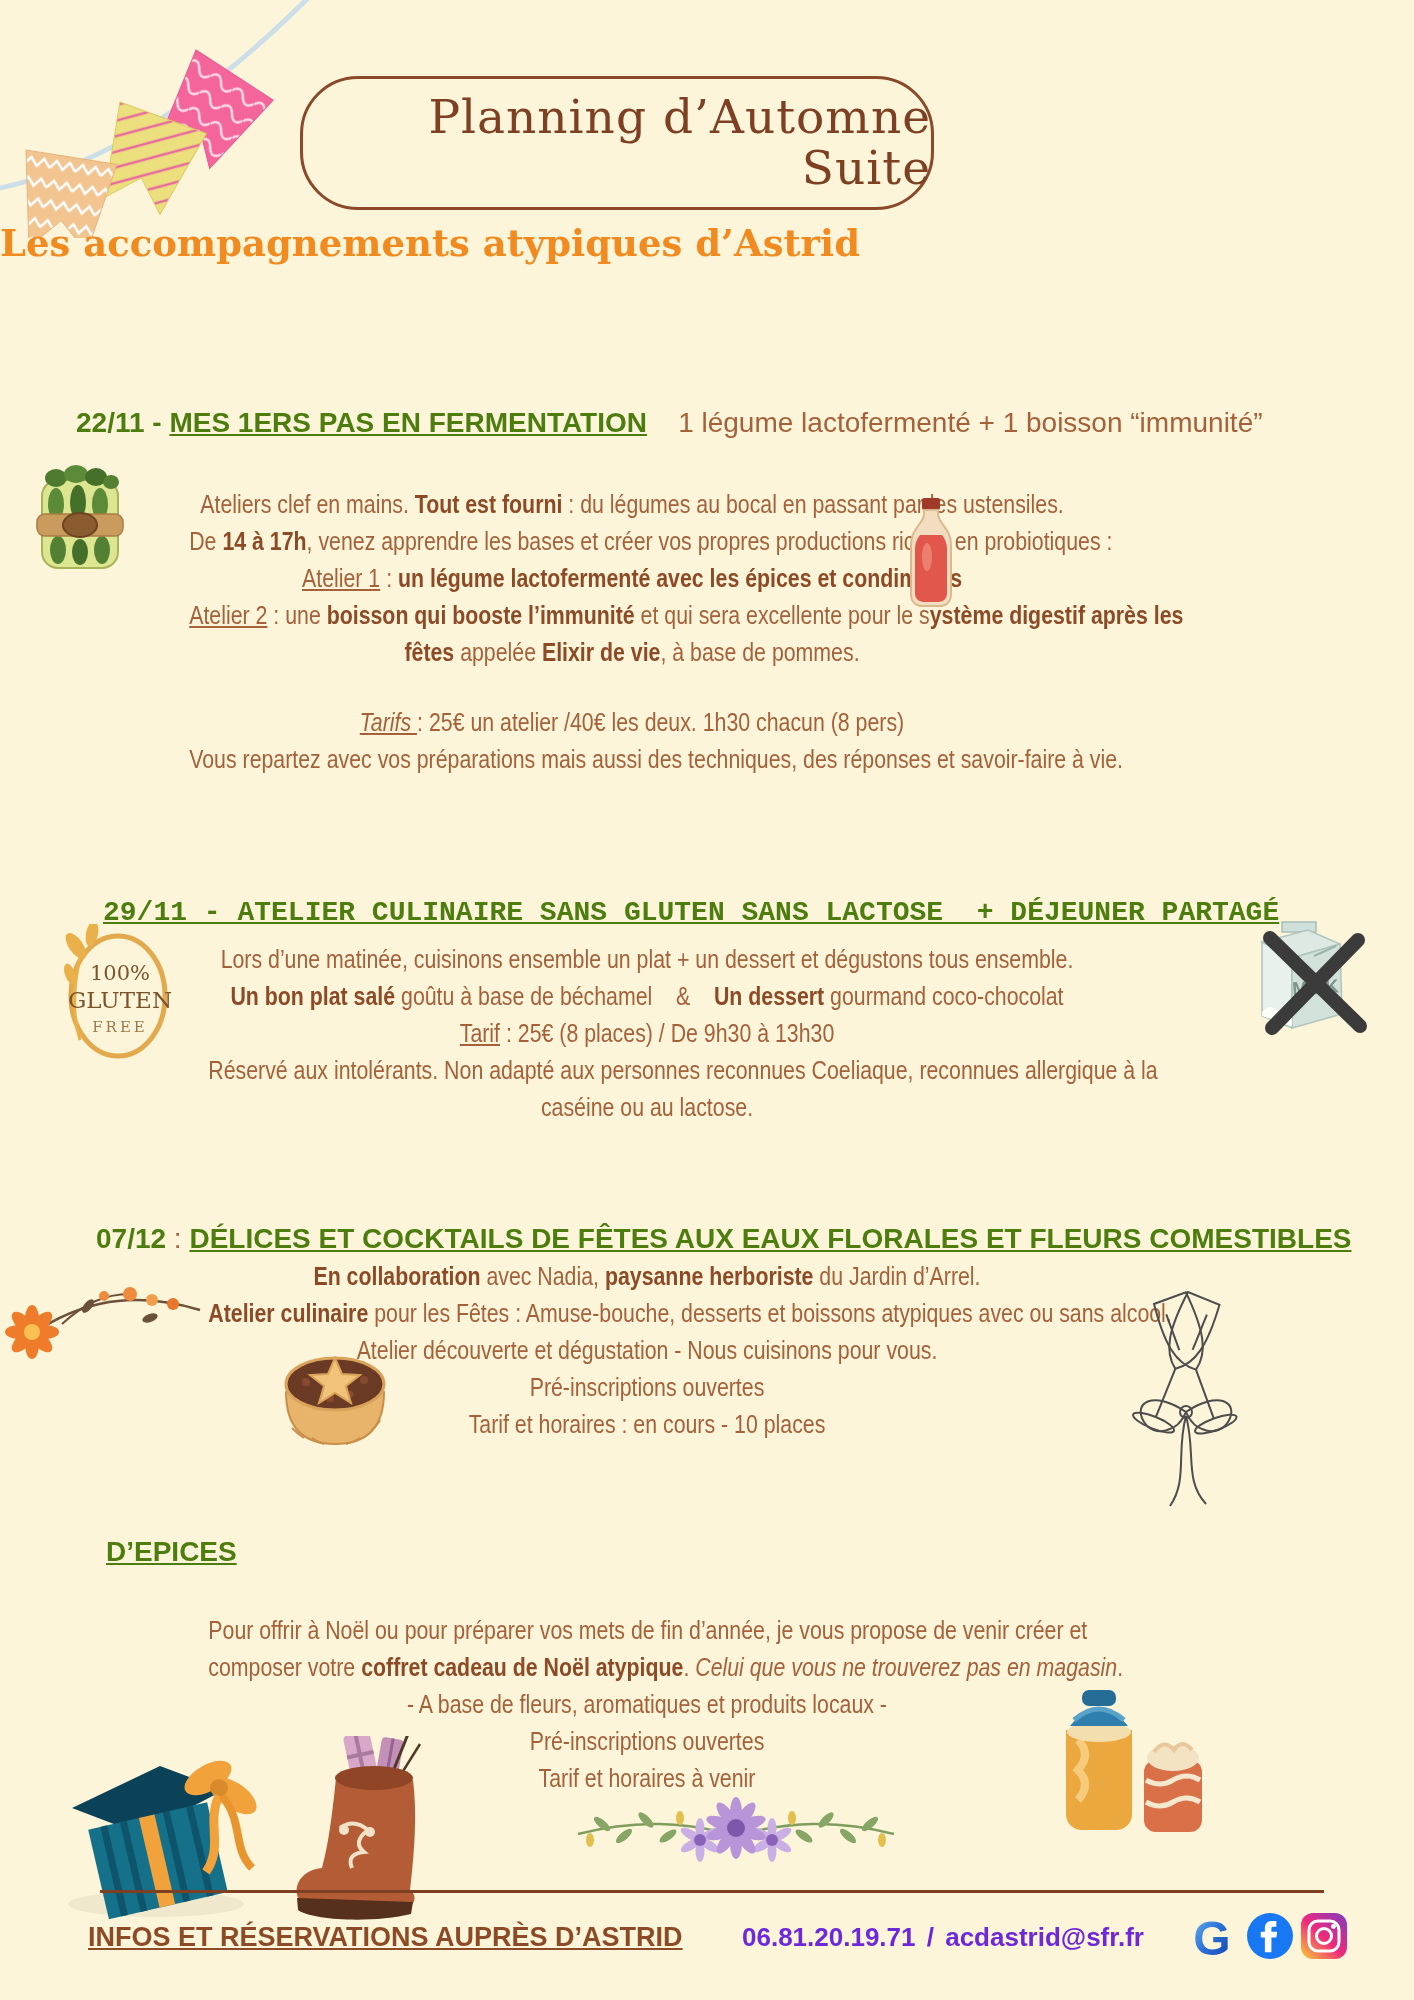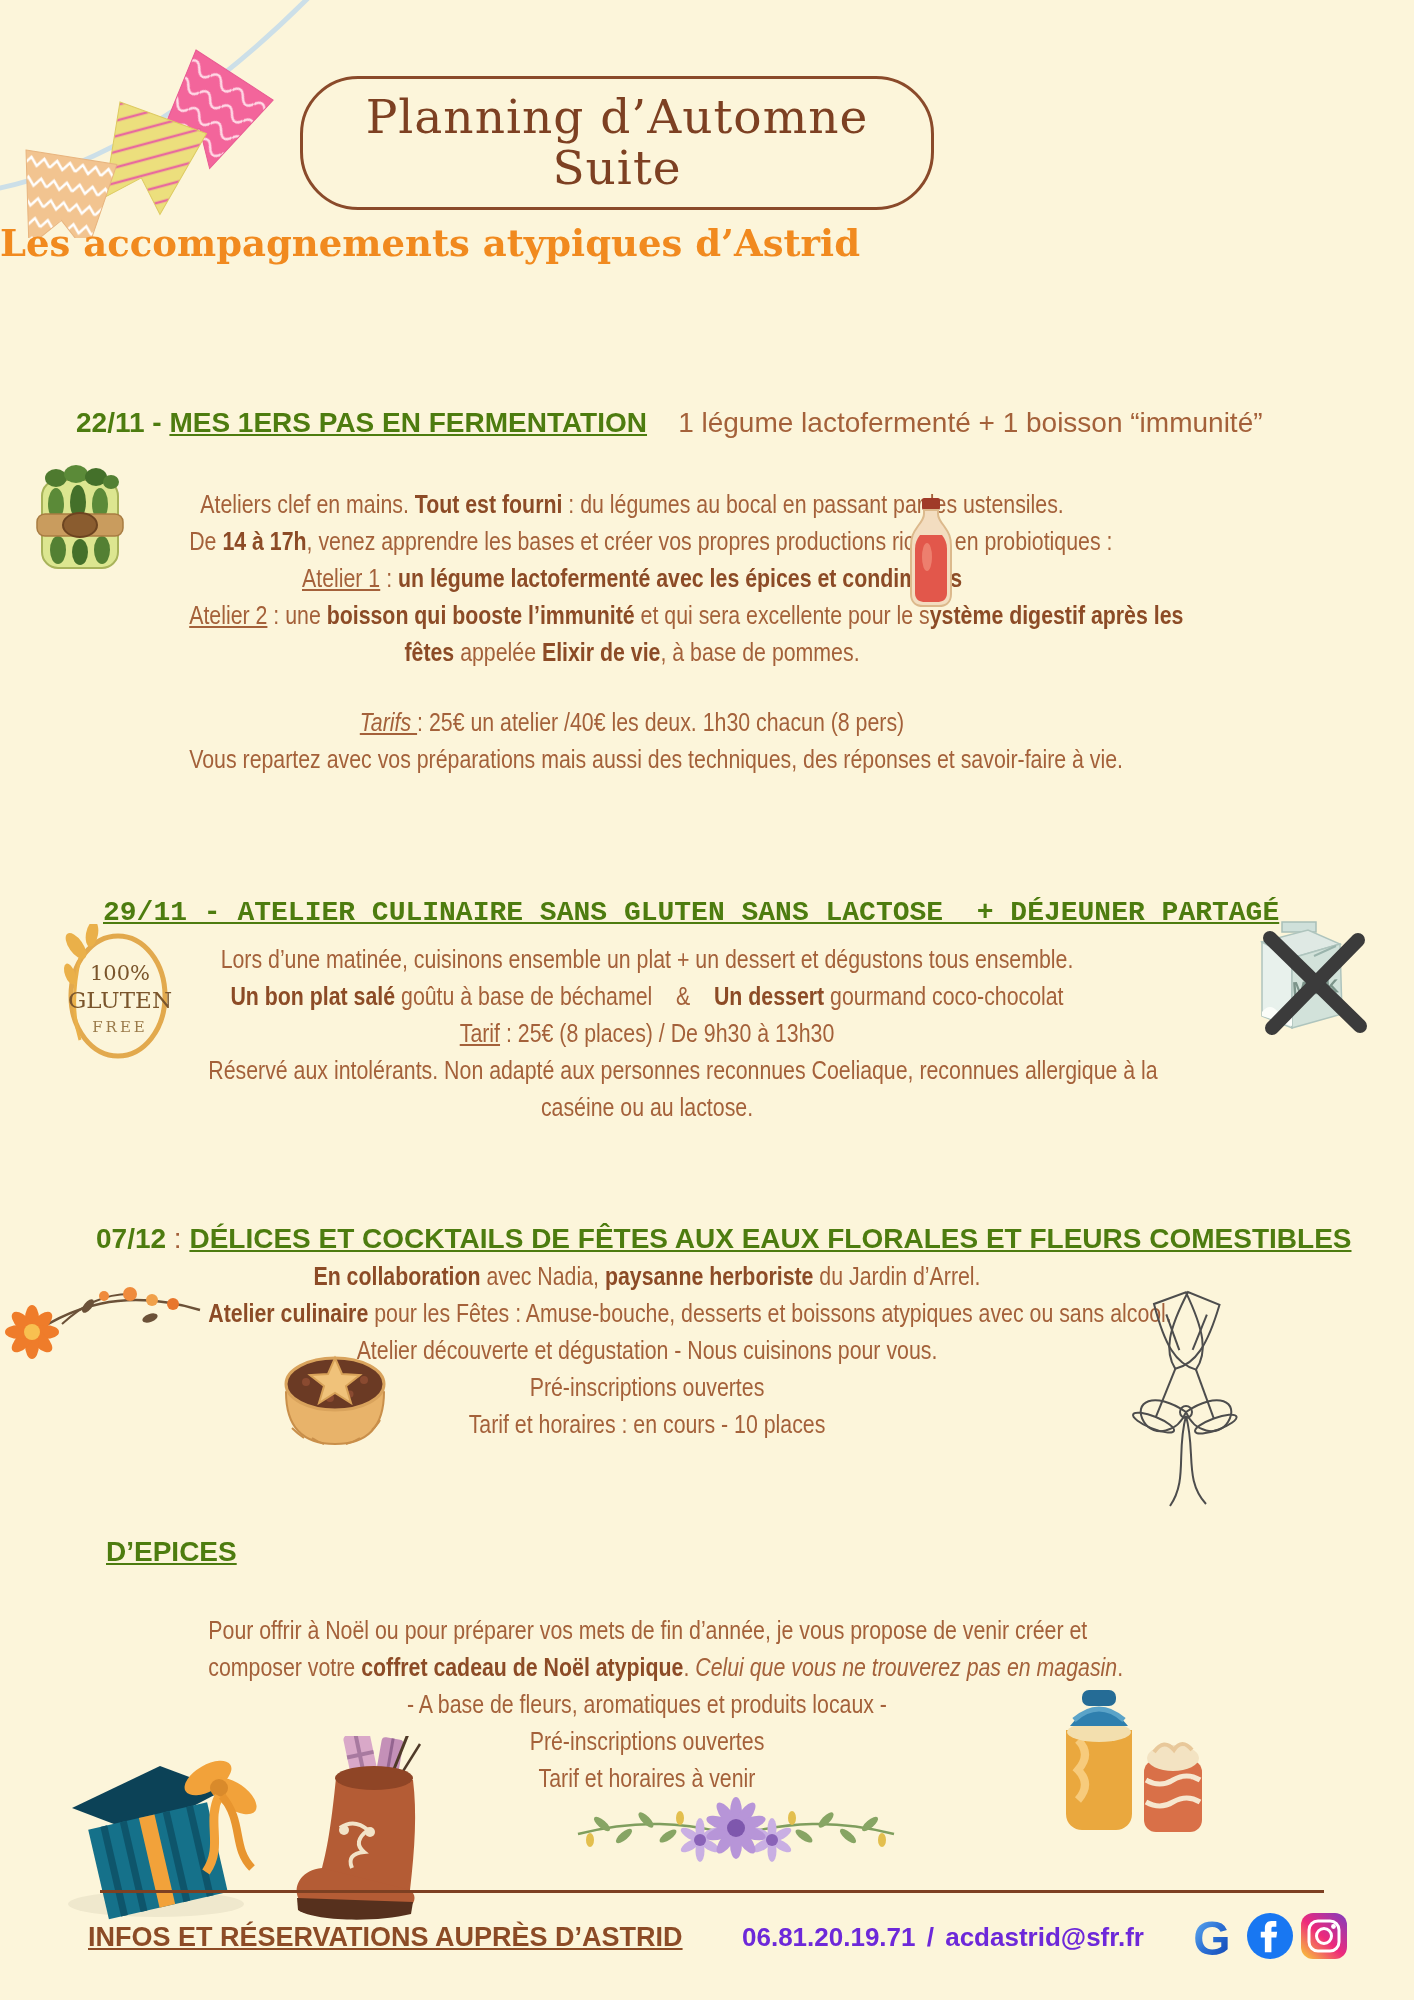--- a/index.html
+++ b/index.html
@@ -4,21 +4,21 @@
 <style>
   * { margin:0; padding:0; box-sizing:border-box; }
   html,body { width:1414px; }
   body { font-family:"Liberation Sans", sans-serif; }
   .page { position:relative; width:1414px; height:2000px; background:#fcf5da; overflow:hidden; color:#a4613a; }
   .deco { position:absolute; }
 
   
   .header-box { position:absolute; left:300px; top:76px; width:634px; height:134px;
     border:3px solid #8a4a2a; border-radius:58px; display:flex; flex-direction:column;
-    justify-content:center; align-items:center; color:#7d4022;
+    justify-content:center; align-items:flex-end; color:#7d4022;
     font-family:"DejaVu Serif", serif; }
   .title-line { font-size:47px; line-height:1.08; letter-spacing:1px; }
   .subtitle { position:absolute; left:0; top:221px; width:100%; 
     font-family:"DejaVu Serif", serif; font-weight:bold; font-size:37px; color:#f18a1f; }
 
   
   .shead { position:absolute; font-size:28px; color:#a4613a; white-space:nowrap; }
   .shead .seg-b { color:#4d7c0f; }
   #s1h { left:76px;  top:407px; }
   #s2h { left:103px; top:897px;font-family:Liberation Mono, monospace; }

